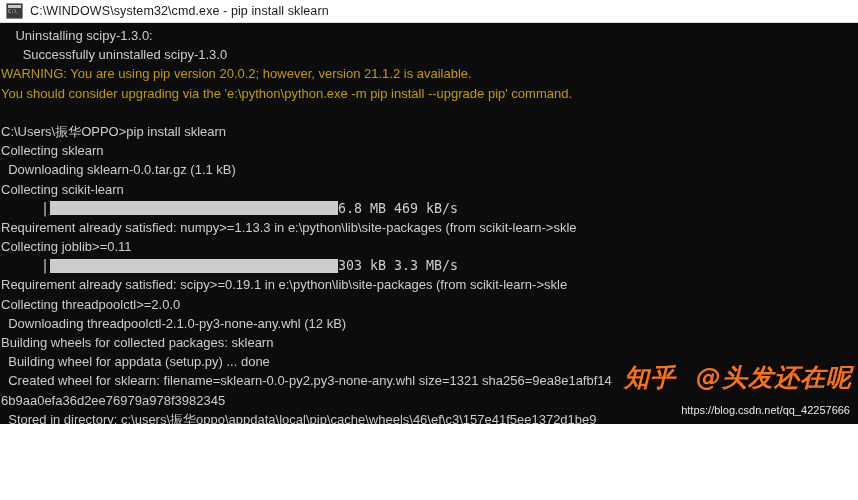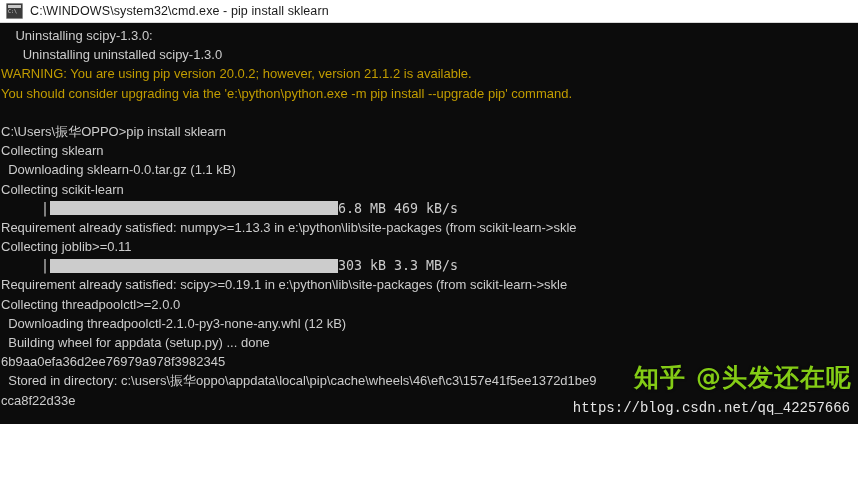--- a/index.html
+++ b/index.html
@@ -134,70 +134,73 @@
     right: 6px;
     bottom: 30px;
     display: flex;
     align-items: baseline;
     pointer-events: none;
   }
   .wm-text {
     font-family: "DejaVu Sans", "Liberation Sans", sans-serif;
     font-size: 25px;
     font-weight: 700;
-    color: #84cc16;
+    color: #f97316;
     letter-spacing: 1px;
     white-space: nowrap;
     text-shadow: 0 0 3px rgba(0,0,0,0.6);
+    font-style: italic;
   }
   .wm-url {
     position: absolute;
     right: 8px;
     bottom: 8px;
-    font-family: Liberation Mono, monospace;
-    font-size: 14px;
+    font-family: Liberation Sans, sans-serif;
+    font-size: 11px;
     color: #e6e6e6;
     white-space: nowrap;
     pointer-events: none;
     margin-left: 32px;
   }
 </style>
 </head>
 <body>
 
 <div class="window">
 
   <div class="titlebar">
     <div class="tb-icon"></div>
     <div class="tb-title">C:\WINDOWS\system32\cmd.exe - pip  install sklearn</div>
   </div>
 
   <div class="console" id="console-body">
 
   <div class="line">    Uninstalling scipy-1.3.0:</div>
-      <div class="line">      Uninstalling uninstalled scipy-1.3.0</div>
+      <div class="line">      Successfully uninstalled scipy-1.3.0</div>
       <div class="line warn">WARNING: You are using pip version 20.0.2; however, version 21.1.2 is available.</div>
       <div class="line warn">You should consider upgrading via the 'e:\python\python.exe -m pip install --upgrade pip' command.</div>
       <div class="line blank">&nbsp;</div>
       <div class="line">C:\Users\振华OPPO&gt;pip install sklearn</div>
       <div class="line">Collecting sklearn</div>
       <div class="line">  Downloading sklearn-0.0.tar.gz (1.1 kB)</div>
       <div class="line">Collecting scikit-learn</div>
       <div class="progline"><span class="prog-indent"></span><span class="prog-pipe">|</span><span class="prog-bar"></span><span class="prog-text">6.8 MB 469 kB/s</span></div>
       <div class="line">Requirement already satisfied: numpy&gt;=1.13.3 in e:\python\lib\site-packages (from scikit-learn-&gt;skle</div>
       <div class="line">Collecting joblib&gt;=0.11</div>
       <div class="progline"><span class="prog-indent"></span><span class="prog-pipe">|</span><span class="prog-bar"></span><span class="prog-text">303 kB 3.3 MB/s</span></div>
       <div class="line">Requirement already satisfied: scipy&gt;=0.19.1 in e:\python\lib\site-packages (from scikit-learn-&gt;skle</div>
       <div class="line">Collecting threadpoolctl&gt;=2.0.0</div>
       <div class="line">  Downloading threadpoolctl-2.1.0-py3-none-any.whl (12 kB)</div>
+      <div class="line">Building wheels for collected packages: sklearn</div>
       <div class="line">  Building wheel for appdata (setup.py) ... done</div>
+      <div class="line">  Created wheel for sklearn: filename=sklearn-0.0-py2.py3-none-any.whl size=1321 sha256=9ea8e1afbf14</div>
       <div class="line">6b9aa0efa36d2ee76979a978f3982345</div>
       <div class="line">  Stored in directory: c:\users\振华oppo\appdata\local\pip\cache\wheels\46\ef\c3\157e41f5ee1372d1be9</div>
       <div class="line">cca8f22d33e</div>
     </div>
 
   <div class="watermark">
     <span class="wm-text">知乎</span>
-    <span class="wm-text" style="margin-left:10px;">@头发还在呢</span>
+    <span class="wm-text" style="margin-left:20px;">@头发还在呢</span>
   </div>
   <div class="wm-url">https://blog.csdn.net/qq_42257666</div>
 
 </div>
 
 </body></html>

